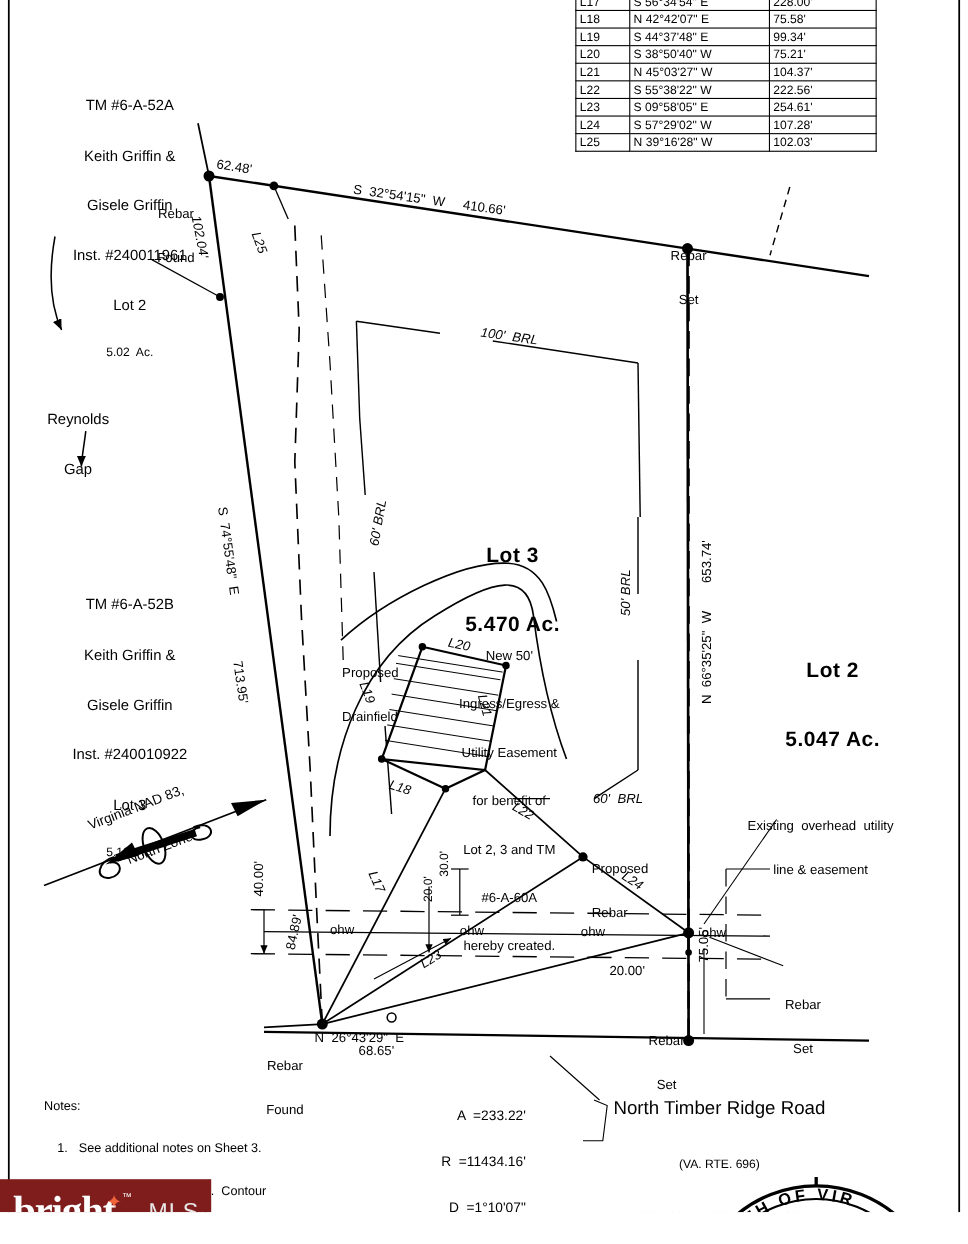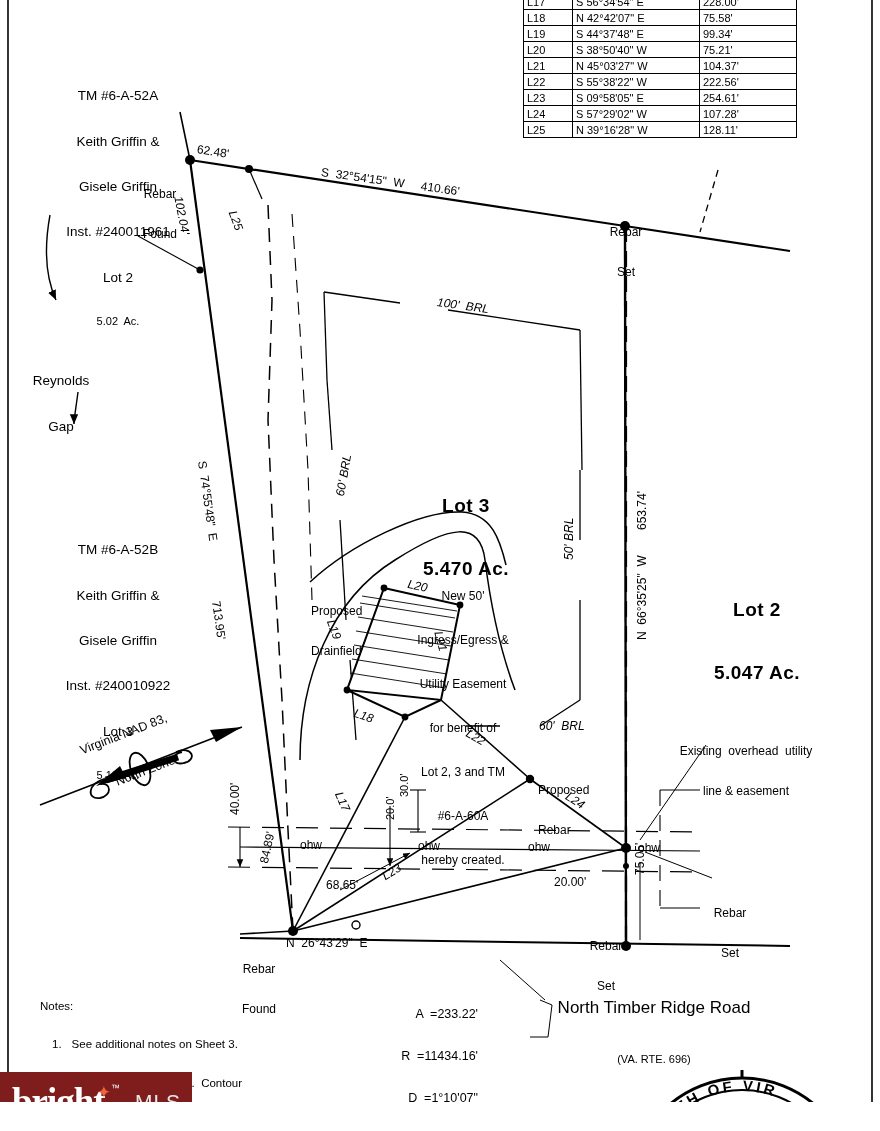--- a/index.html
+++ b/index.html
@@ -231,21 +231,21 @@
           <td class="c3">254.61'</td>
         </tr>
       <tr>
           <td class="c1">L24</td>
           <td class="c2">S  57°29'02"  W</td>
           <td class="c3">107.28'</td>
         </tr>
       <tr>
           <td class="c1">L25</td>
           <td class="c2">N  39°16'28"  W</td>
-          <td class="c3">128.11'</td>
+          <td class="c3">102.03'</td>
         </tr>
     </tbody>
   </table>
 
   <div class="txt parcel ctr" style="left:118px; top:58px;">
     <div>TM #6-A-52A</div>
     <div>Keith Griffin &amp;</div>
     <div>Gisele Griffin</div>
     <div>Inst. #240011961</div>
     <div>Lot 2</div>
@@ -265,21 +265,21 @@
   <div class="txt lotbig ctr" style="left:466px; top:452px;">
     <div>Lot 3</div>
     <div>5.470 Ac.</div>
   </div>
 
   <div class="txt lotbig ctr" style="left:757px; top:556px;">
     <div>Lot 2</div>
     <div>5.047 Ac.</div>
   </div>
 
-  <div class="txt parcel ctr" style="left:61px; top:343px;">
+  <div class="txt parcel ctr" style="left:71px; top:343px;">
     <div>Reynolds</div>
     <div>Gap</div>
   </div>
 
   <div class="txt bear ctr" style="left:160px; top:161px;">
     <div>Rebar</div>
     <div>Found</div>
   </div>
 
   <div class="txt bear ctr" style="left:626px; top:199px;">
@@ -354,21 +354,21 @@
   <div class="txt bear" style="left:444px; top:630px; transform:rotate(75deg); transform-origin:left top; font-style:italic;">L21</div>
   <div class="txt bear" style="left:470px; top:727px; transform:rotate(30deg); transform-origin:left top; font-style:italic;">L22</div>
   <div class="txt bear" style="left:344px; top:790px; transform:rotate(66deg); transform-origin:left top; font-style:italic;">L17</div>
   <div class="txt bear" style="left:380px; top:872px; transform:rotate(-32deg); transform-origin:left top; font-style:italic;">L23</div>
   <div class="txt bear" style="left:570px; top:790px; transform:rotate(33deg); transform-origin:left top; font-style:italic;">L24</div>
 
   <div class="txt bear" style="left:229px; top:815px; transform:rotate(-90deg); transform-origin:left top;">40.00'</div>
   <div class="txt small" style="left:398px; top:797px; transform:rotate(-90deg); transform-origin:left top;">30.0'</div>
   <div class="txt small" style="left:384px; top:820px; transform:rotate(-90deg); transform-origin:left top;">20.0'</div>
   <div class="txt bear" style="left:258px; top:862px; transform:rotate(-78deg); transform-origin:left top;">84.89'</div>
-  <div class="txt bear" style="left:326px; top:879px;">68.65'</div>
+  <div class="txt bear" style="left:326px; top:949px;">68.65'</div>
   <div class="txt bear" style="left:554px; top:876px;">20.00'</div>
   <div class="txt bear" style="left:634px; top:875px; transform:rotate(-90deg); transform-origin:left top;">75.05'</div>
   <div class="txt bear" style="left:286px; top:937px;">N  26°43'29"  E</div>
 
   <div class="txt bear" style="left:300px; top:839px;">ohw</div>
   <div class="txt bear" style="left:418px; top:840px;">ohw</div>
   <div class="txt bear" style="left:528px; top:841px;">ohw</div>
   <div class="txt bear" style="left:638px; top:842px;">ohw</div>
 
   <div class="txt note" style="left:40px; top:974px;">

